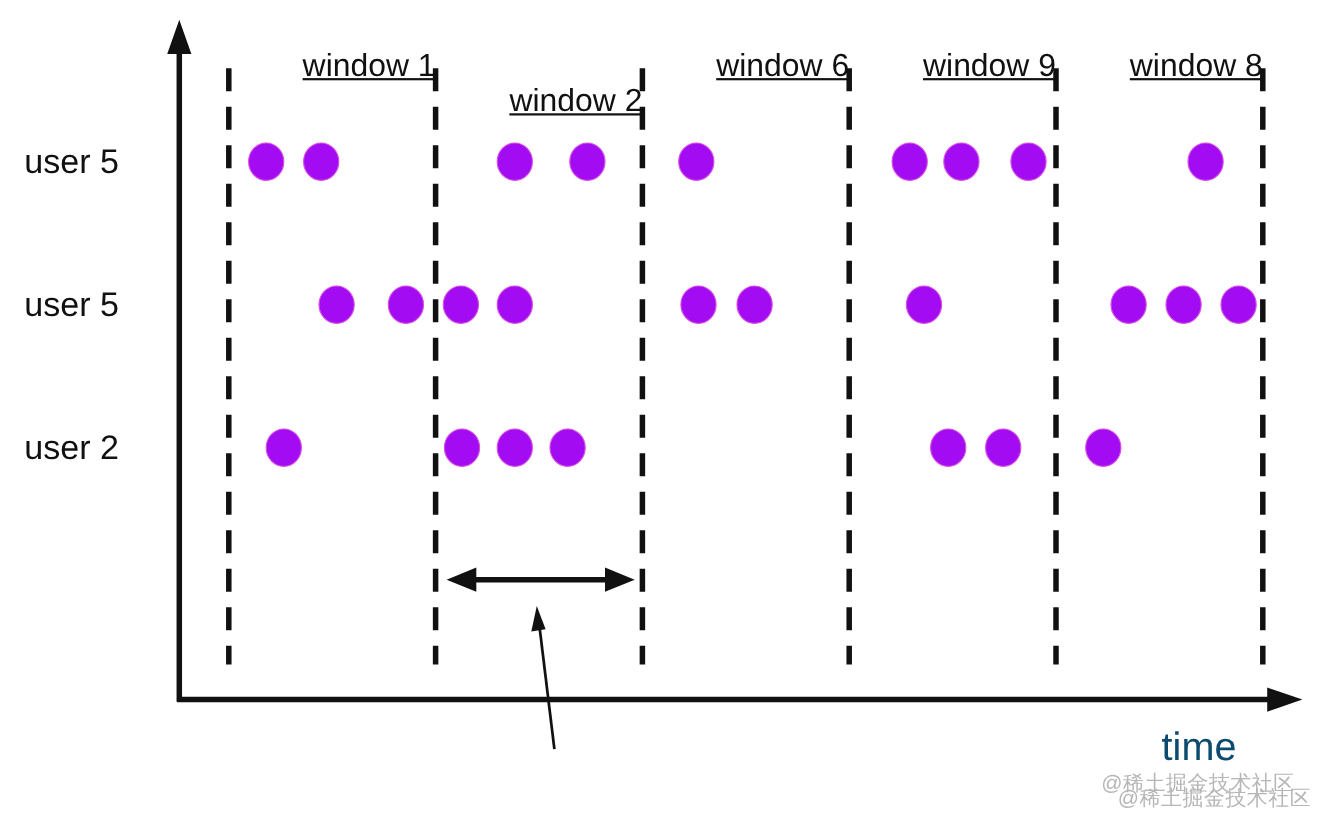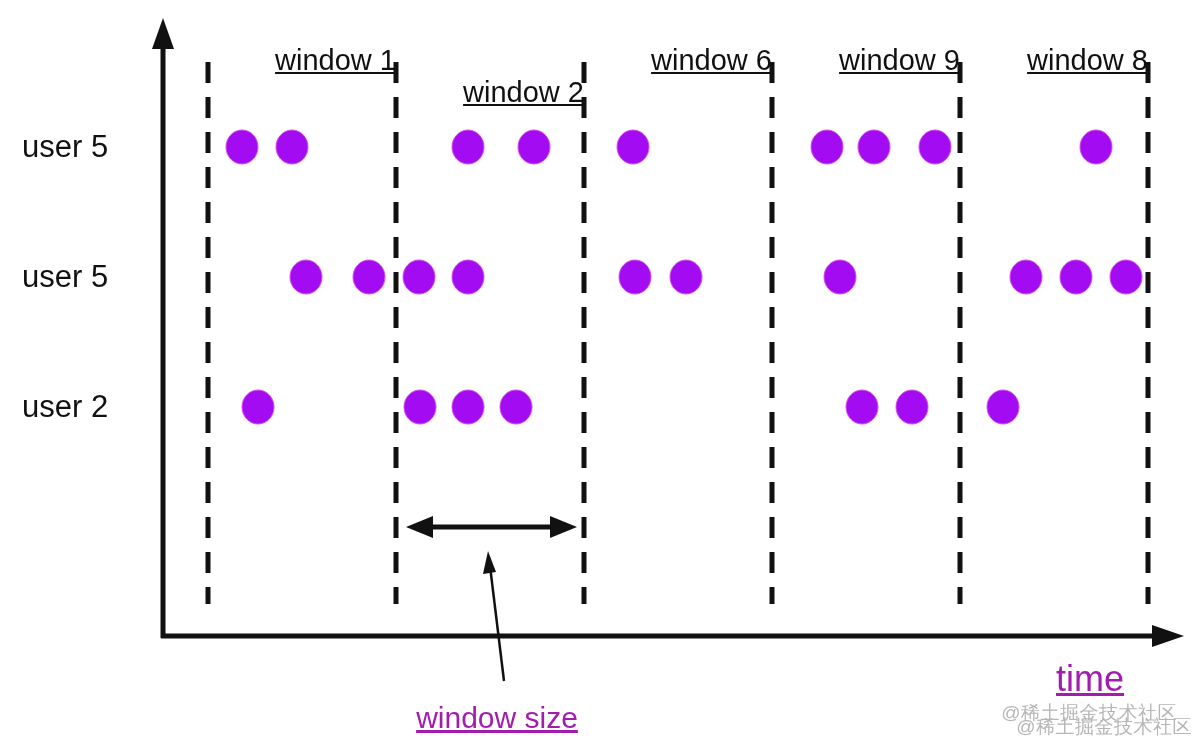--- a/index.html
+++ b/index.html
@@ -5,21 +5,21 @@
   html,body{margin:0;padding:0;background:#ffffff;}
   .stage{
     position:relative;
     width:1198px;height:746px;
     background:#ffffff;
     overflow:hidden;
     font-family:"Liberation Sans", sans-serif;
     color:#111;
   }
   .stage svg{position:absolute;left:0;top:0;}
-  .lbl{position:absolute;white-space:nowrap;color:#a21caf;text-decoration:underline;}
+  .lbl{position:absolute;white-space:nowrap;color:#0c4a6e;}
   .win-label{
     position:absolute;top:42px;height:36px;
     text-align:right;font-size:29px;line-height:36px;color:#111;text-decoration:underline;
   }
   .row-label{
     position:absolute;left:22px;font-size:31px;line-height:38px;color:#111;
   }
   .time-label{left:1056px;top:658px;font-size:36px;line-height:42px;}
   .window-size-label{left:397px;top:699px;width:200px;text-align:center;font-size:30px;line-height:38px;}
   .watermark{
@@ -100,17 +100,16 @@
       <div class="win-label" style="left: 772px; width: 188px;">window 9</div>
       <div class="win-label" style="left: 960px; width: 188px;">window 8</div>
     </div>
   <div id="row-labels">
       <div class="row-label" style="top: 128px;">user 5</div>
       <div class="row-label" style="top: 258px;">user 5</div>
       <div class="row-label" style="top: 388px;">user 2</div>
     </div>
 
   <div class="lbl time-label">time</div>
-  <div class="lbl window-size-label">window size</div>
   <div class="watermark wm1" style="color: rgb(182, 182, 182);">@稀土掘金技术社区</div>
   <div class="watermark wm2" style="color: rgb(182, 182, 182);">@稀土掘金技术社区</div>
 
 </div>
 
 </body></html>

